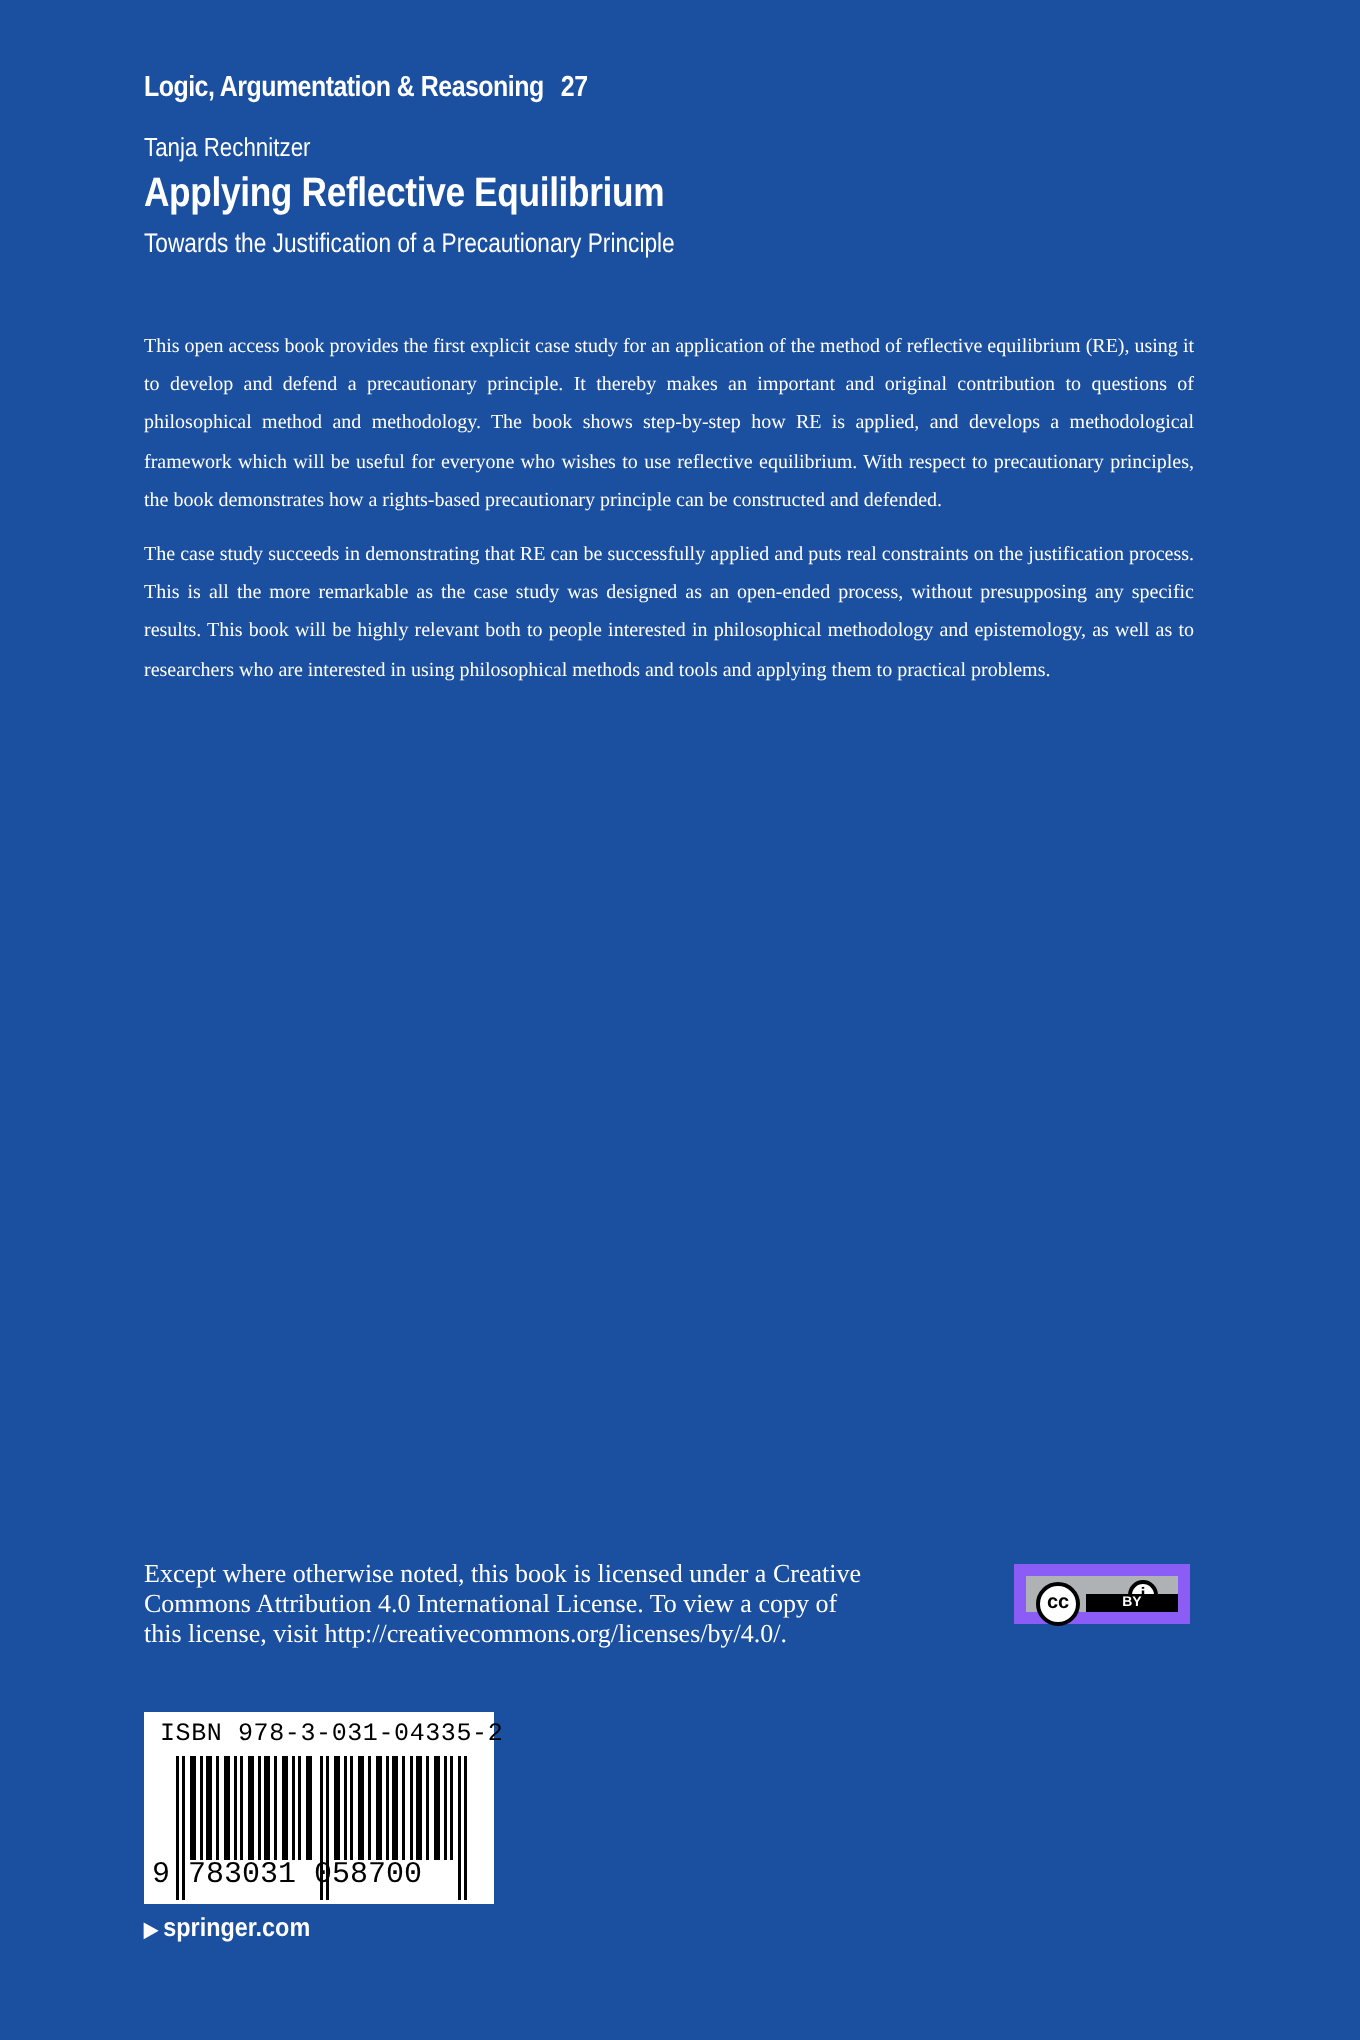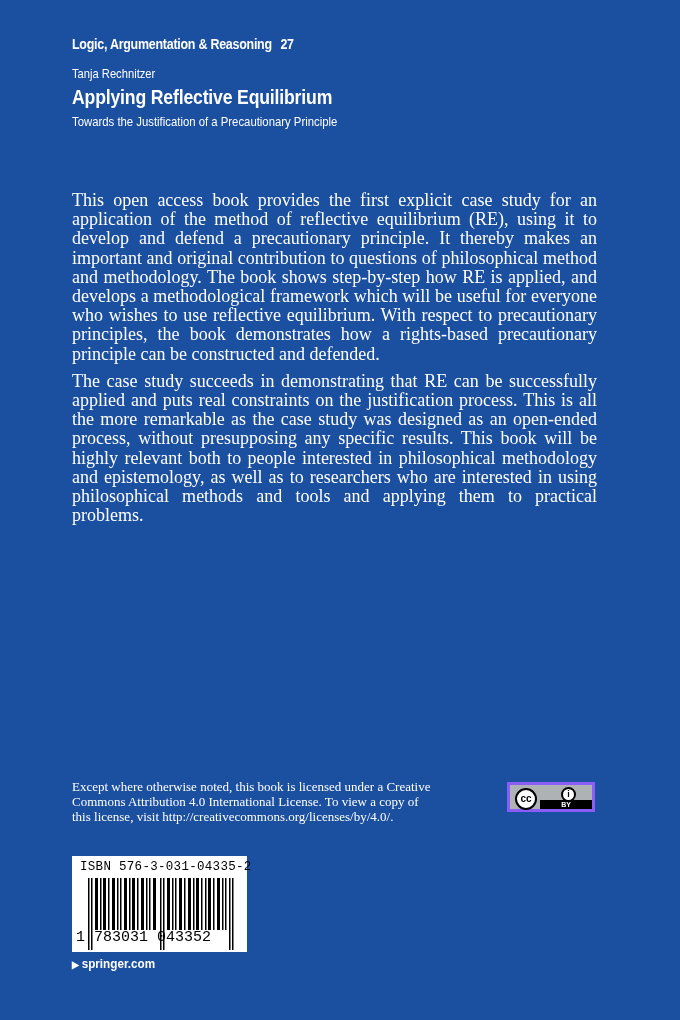--- a/index.html
+++ b/index.html
@@ -7,24 +7,24 @@
     width: 680px; height: 1020px; background: #1b4f9f; color: #ffffff;
     position: relative; overflow: hidden;
   }
   .sans { font-family: "Liberation Sans", sans-serif; }
   .serif { font-family: "Liberation Serif", serif; }
   .series { position: absolute; left: 72px; top: 36px; font-size: 14.5px; font-weight: bold; letter-spacing: -0.3px; transform: scaleX(0.86); transform-origin: left; white-space: nowrap; }
   .series .num { margin-left: 10px; }
   .author { position: absolute; left: 72px; top: 66px; font-size: 13px; transform: scaleX(0.86); transform-origin: left; white-space: nowrap; }
   .title { position: absolute; left: 72px; top: 85px; font-size: 20.5px; font-weight: bold; transform: scaleX(0.86); transform-origin: left; white-space: nowrap; letter-spacing: -0.2px; }
   .subtitle { position: absolute; left: 72px; top: 114px; font-size: 13.5px; transform: scaleX(0.84); transform-origin: left; white-space: nowrap; }
-  .blurb { position: absolute; left: 72px; top: 164px; width: 525px; font-size: 18px; line-height: 19.2px; text-align: justify; margin-top: 27px; }
+  .blurb { position: absolute; left: 72px; top: 164px; width: 525px; font-size: 10px; line-height: 19.2px; text-align: justify; }
   .blurb p { margin: 0 0 8px 0; }
   .license { position: absolute; left: 72px; top: 779px; width: 360px; font-size: 13px; line-height: 15px; }
-  .cc-badge { position: absolute; left: 507px; top: 782px; width: 88px; height: 30px; background: #aeb2b4; border: 3px solid #8b5cf6; box-sizing: border-box; }
+  .cc-badge { position: absolute; left: 507px; top: 782px; width: 88px; height: 30px; background: #aeb2b4; border: 6px solid #8b5cf6; box-sizing: border-box; }
   .cc-badge .cc { position: absolute; left: 5px; top: 3px; width: 22px; height: 22px; border-radius: 50%; background: #fff; border: 2px solid #000; box-sizing: border-box; color: #000; font: bold 10px "Liberation Sans", sans-serif; text-align: center; line-height: 18px; }
   .cc-badge .by-icon { position: absolute; left: 51px; top: 2px; width: 15px; height: 15px; border-radius: 50%; background: #fff; border: 2px solid #000; box-sizing: border-box; color: #000; font: bold 9px "Liberation Sans", sans-serif; text-align: center; line-height: 11px; }
   .cc-badge .by-bar { position: absolute; left: 30px; right: 0; bottom: 0; height: 9px; background: #000; color: #fff; font: bold 7px "Liberation Sans", sans-serif; text-align: center; line-height: 9px; }
   .barcode { position: absolute; left: 72px; top: 856px; width: 175px; height: 96px; background: #fff; color: #000; }
   .isbn-text { position: absolute; left: 8px; top: 4px; font: 12.5px "Liberation Mono", monospace; letter-spacing: 0.3px; white-space: nowrap; }
   .bars { position: absolute; left: 16px; top: 22px; width: 150px; height: 70px; }
   .bars svg { display: block; }
   .digits { position: absolute; left: 4px; top: 73px; font: 15px "Liberation Mono", monospace; background: transparent; white-space: pre; }
   .springer { position: absolute; left: 72px; top: 956px; font-size: 13px; font-weight: bold; transform: scaleX(0.9); transform-origin: left; }
   .springer .arrow { font-size: 10px; margin-right: 3px; }
@@ -46,21 +46,21 @@
 
 <div class="serif license">Except where otherwise noted, this book is licensed under a Creative Commons Attribution 4.0 International License. To view a copy of this license, visit http://creativecommons.org/licenses/by/4.0/.</div>
 
 <div class="cc-badge">
   <div class="cc">cc</div>
   <div class="by-icon">i</div>
   <div class="by-bar">BY</div>
 </div>
 
 <div class="barcode">
-  <div class="isbn-text">ISBN 576-3-031-04335-2</div>
+  <div class="isbn-text">ISBN 978-3-031-04335-2</div>
   <div class="bars">
     <svg width="150" height="72" viewBox="0 0 150 72">
       <g fill="#000">
         <rect x="0" y="0" width="1.5" height="72"></rect>
           <rect x="3" y="0" width="1.5" height="72"></rect>
         <rect x="7" y="0" width="3" height="52"></rect>
           <rect x="12" y="0" width="1.5" height="52"></rect>
           <rect x="15" y="0" width="3" height="52"></rect>
         <rect x="20" y="0" width="1.5" height="52"></rect>
           <rect x="24" y="0" width="3" height="52"></rect>
@@ -89,18 +89,18 @@
           <rect x="120" y="0" width="3" height="52"></rect>
           <rect x="125" y="0" width="1.5" height="52"></rect>
         <rect x="129" y="0" width="3" height="52"></rect>
           <rect x="134" y="0" width="1.5" height="52"></rect>
           <rect x="137" y="0" width="1.5" height="52"></rect>
         <rect x="141" y="0" width="1.5" height="72"></rect>
           <rect x="144" y="0" width="1.5" height="72"></rect>
       </g>
     </svg>
   </div>
-  <div class="digits">1 783031 043352</div>
+  <div class="digits">9 783031 058700</div>
 </div>
 
 <div class="sans springer">
   <span class="arrow">▶</span><span>springer.com</span>
 </div>
 
 </body></html>

